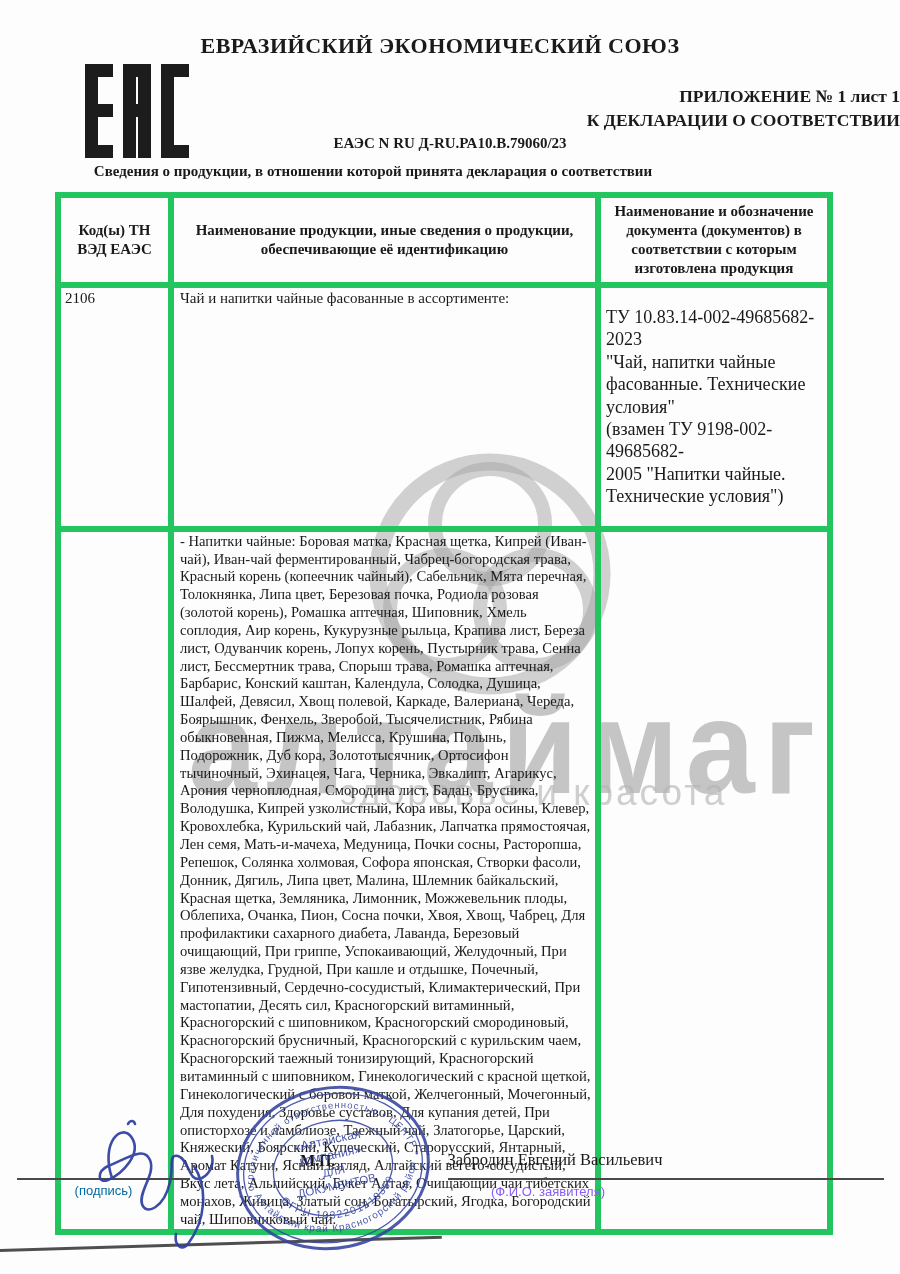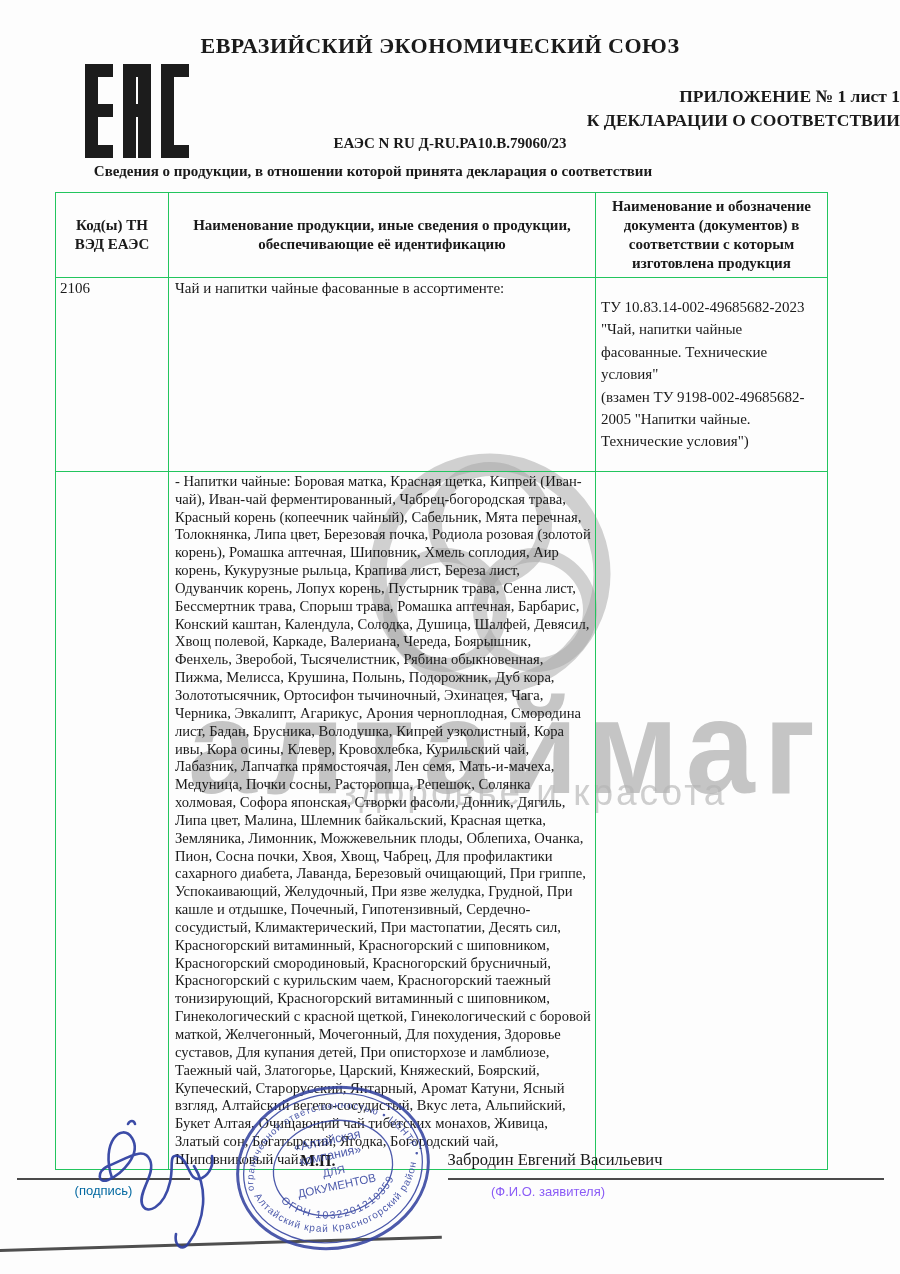--- a/index.html
+++ b/index.html
@@ -18,27 +18,27 @@
   .eac-logo{position:absolute;left:85px;top:64px;}
   .doc-title{position:absolute;left:0;top:33px;width:880px;text-align:center;
              font-size:22px;font-weight:bold;letter-spacing:.5px;}
   .annex{position:absolute;left:0;top:84px;width:900px;text-align:center;font-weight:bold;}
   .annex .l1,.annex .l2{font-size:17.5px;line-height:24px;text-align:right;}
   .annex .num{font-size:15px;line-height:22px;}
   .intro{position:absolute;left:0;top:163px;width:746px;text-align:center;
          font-size:15px;font-weight:bold;}
   
   .tbl{position:absolute;left:55px;top:192px;width:772px;border-collapse:collapse;table-layout:fixed;}
-  .tbl td,.tbl th{border:1px solid #22c55e;vertical-align:top;overflow:hidden;}
+  .tbl td,.tbl th{border:6px solid #22c55e;vertical-align:top;overflow:hidden;}
   .tbl th{font-size:15px;font-weight:bold;text-align:center;vertical-align:middle;
           line-height:19px;padding:4px 6px;}
   .c1{width:113px;} .c2{width:427px;} .c3{width:232px;}
   .cell-code{font-size:15px;padding:2px 4px;margin-left:14px;}
   .cell-prod{font-size:15px;padding:2px 6px;}
-  .cell-doc{font-size:15px;line-height:22.4px;padding:18px 5px;white-space:pre-line;}
+  .cell-doc{font-size:18px;line-height:22.4px;padding:18px 5px;white-space:pre-line;}
   .cell-list{font-size:14.6px;line-height:17.85px;padding:1px 4px 0 6px;text-align:left;}
   
   .sig-line{position:absolute;left:17px;top:1178px;width:173px;border-top:2px solid #4a4a4a;}
   .sig-label{position:absolute;left:17px;top:1183px;width:173px;text-align:center;
              font-family:"Liberation Sans",sans-serif;font-size:13px;color:#0369a1;}
   .mp{position:absolute;left:300px;top:1152px;font-size:16px;font-weight:bold;}
   .fio-name{position:absolute;left:430px;top:1150px;width:250px;text-align:center;font-size:16.5px;}
   .fio-line{position:absolute;left:448px;top:1178px;width:436px;border-top:2px solid #4a4a4a;}
   .fio-label{position:absolute;left:448px;top:1184px;width:200px;text-align:center;
              font-family:"Liberation Sans",sans-serif;font-size:13px;color:#8b5cf6;}

